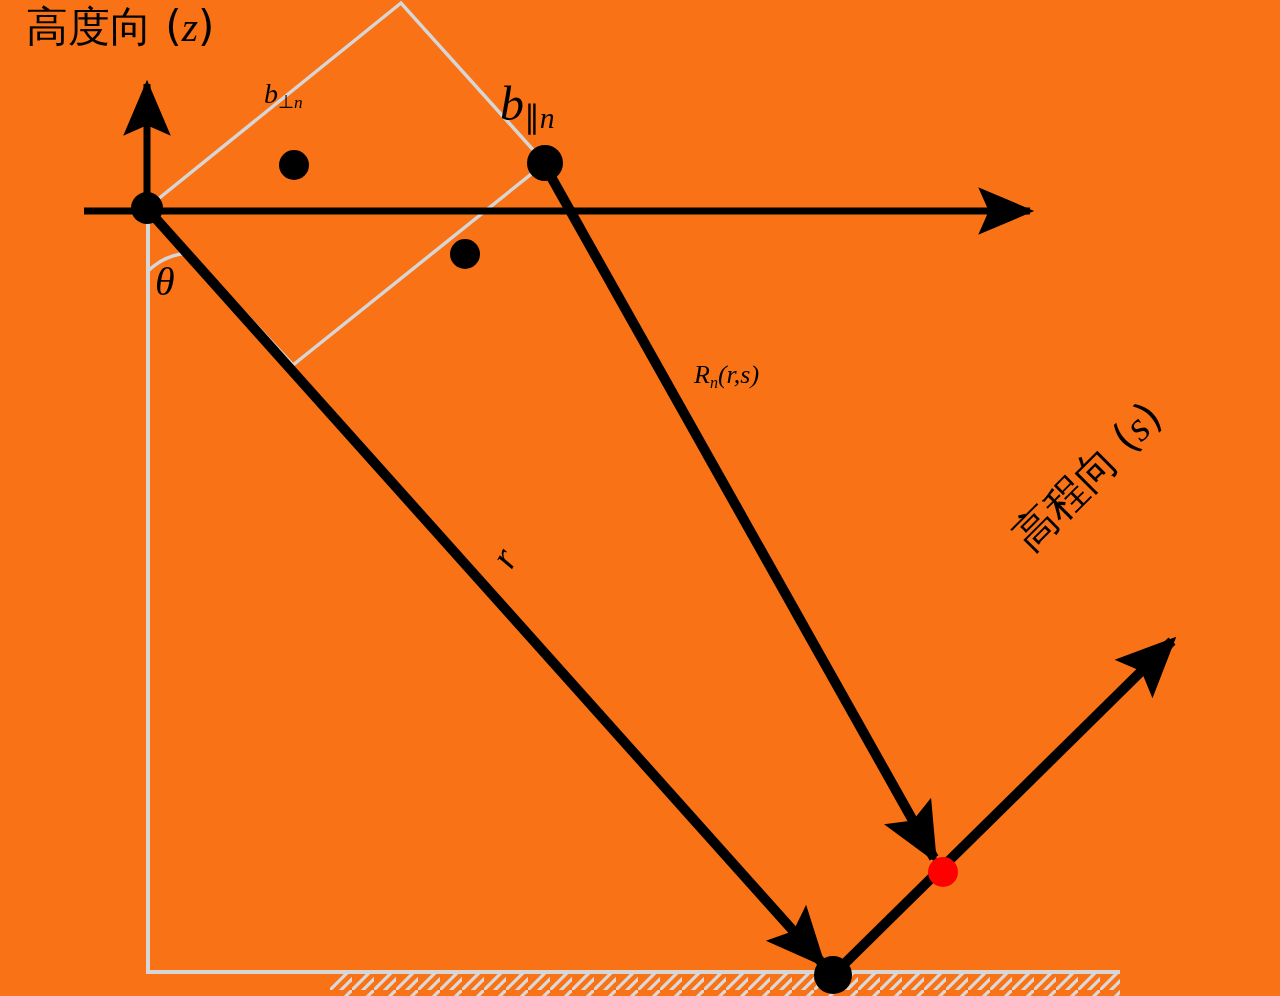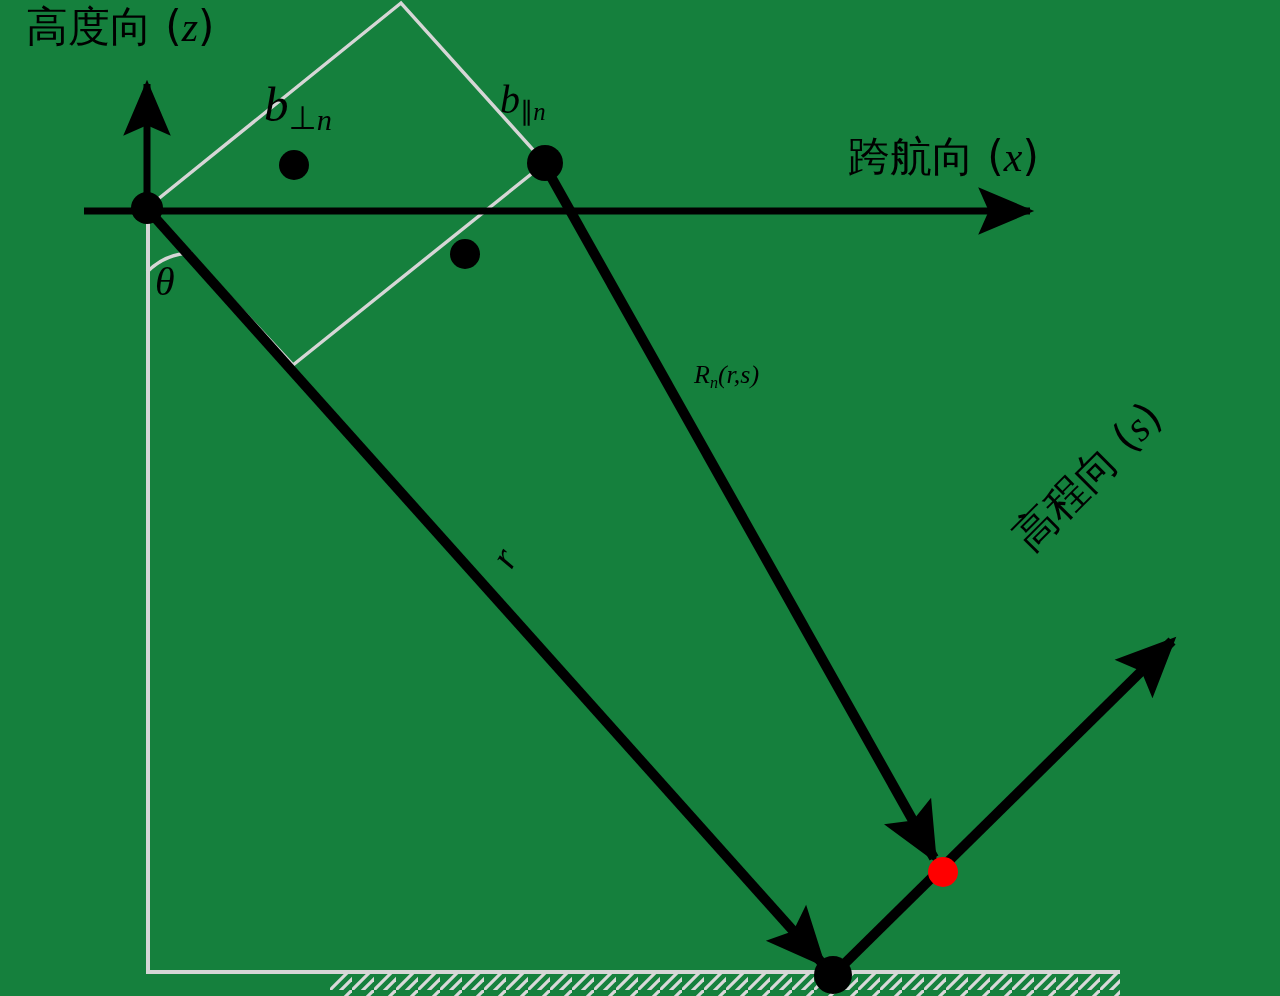--- a/index.html
+++ b/index.html
@@ -10,21 +10,21 @@
   body {
     width: 1280px;
     height: 996px;
     overflow: hidden;
     font-family: "Liberation Serif", serif;
   }
   #diagram-root {
     position: relative;
     width: 1280px;
     height: 996px;
-    background: #15803d;
+    background: #f97316;
   }
   svg.figure {
     position: absolute;
     top: 0;
     left: 0;
     width: 1280px;
     height: 996px;
   }
   .label {
     position: absolute;
@@ -51,22 +51,22 @@
     font-size: 0.66em;
     font-style: normal;
     vertical-align: -0.26em;
   }
 
   
   #label-z-axis      { left: 26px;  top: 6px;   font-size: 42px; }
   #label-x-axis      { left: 848px; top: 136px; font-size: 42px; }
   #label-s-axis      { left: 1036px;top: 516px; font-size: 42px;
                        transform: rotate(-45deg); transform-origin: 0 100%; }
-  #label-bperp       { left: 264px; top: 80px;  font-size: 49px; }
-  #label-bpar        { left: 500px; top: 80px;  font-size: 40px; }
+  #label-bperp       { left: 264px; top: 80px;  font-size: 28px; }
+  #label-bpar        { left: 500px; top: 80px;  font-size: 48px; }
   #label-theta       { left: 155px; top: 262px; font-size: 40px; }
   #label-Rn          { left: 694px; top: 362px; font-size: 26px; }
   #label-r           { left: 500px; top: 545px; font-size: 38px;
                        transform: rotate(-60deg); transform-origin: 0 50%; }
 </style>
 </head>
 <body>
 
 <div id="diagram-root">
 
@@ -115,23 +115,20 @@
       <circle cx="545" cy="163" r="18" fill="#000000"></circle>
       <circle cx="833" cy="975" r="19" fill="#000000"></circle>
       <circle cx="943" cy="872" r="15" fill="#ff0000"></circle>
     </g>
   </svg>
 
   <div class="label cjk-label" id="label-z-axis">
     <span>高度向</span><span>&nbsp;(</span><span class="math-it">z</span><span>)</span>
   </div>
 
-  <div class="label cjk-label" id="label-x-axis">
-    <span>跨航向</span><span>&nbsp;(</span><span class="math-it">x</span><span>)</span>
-  </div>
 
   <div class="label cjk-label" id="label-s-axis">
     <span>高程向</span><span>&nbsp;(</span><span class="math-it">s</span><span>)</span>
   </div>
 
   <div class="label" id="label-bperp">
     <span class="math-it">b</span><span class="sub-sym">⊥</span><span class="sub">n</span>
   </div>
 
   <div class="label" id="label-bpar">

